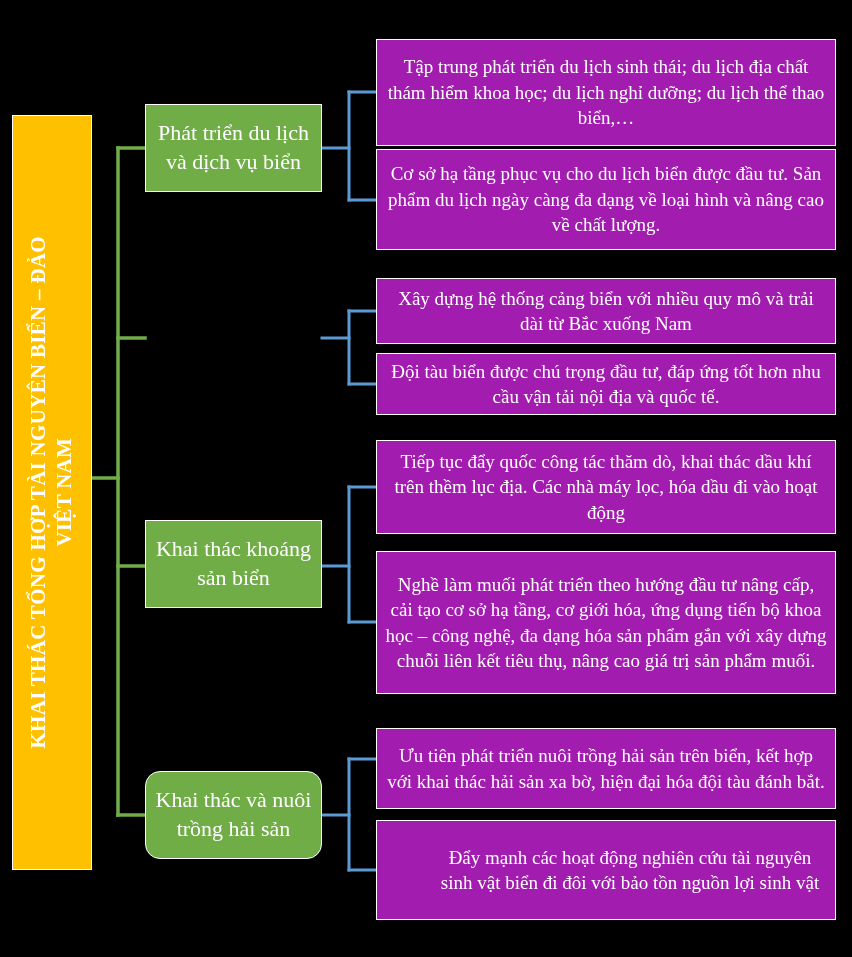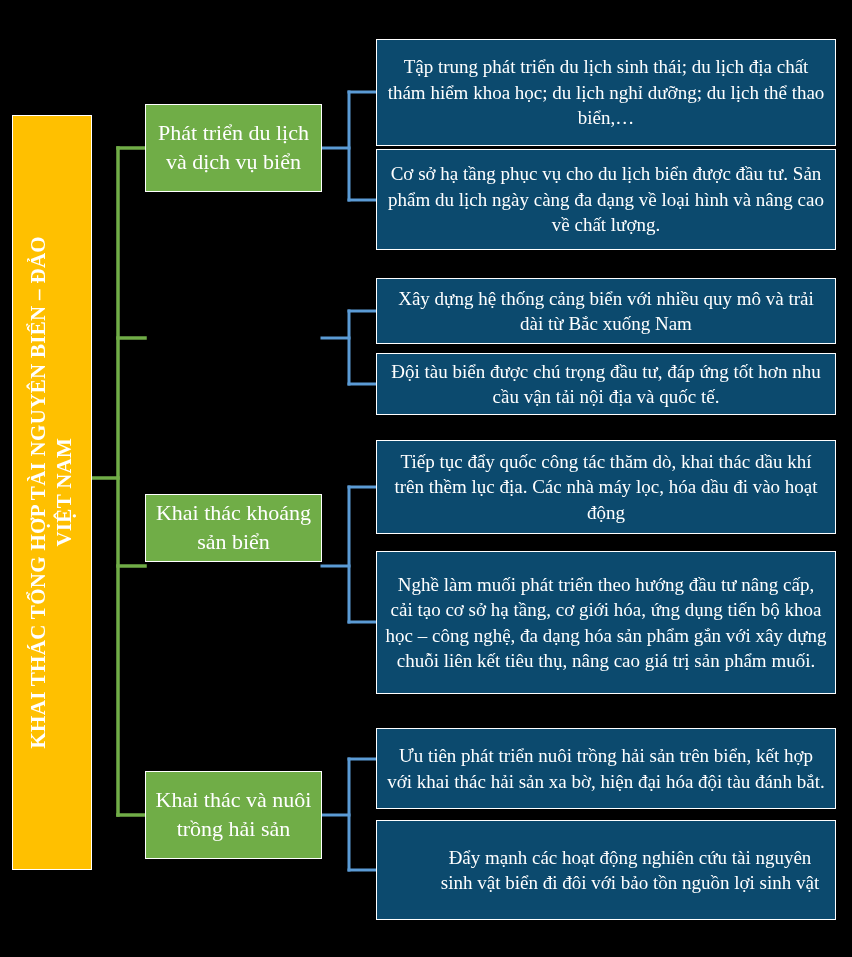--- a/index.html
+++ b/index.html
@@ -64,21 +64,21 @@
     line-height:1.3;
     padding:2px 6px;
     white-space:pre-line;
   }
 
   
   .leaf-box {
     position:absolute;
     left:376px;
     width:460px;
-    background:#0c4a6e;
+    background:#a21caf;
     border:1.5px solid #ffffff;
     display:flex;
     align-items:center;
     justify-content:flex-start;
     text-align:center;
     z-index:3;
   }
   .leaf-text {
     color:#ffffff;
     font-size:19px;
@@ -142,32 +142,32 @@
     <span class="leaf-text">Cơ sở hạ tầng phục vụ cho du lịch biển được đầu tư. Sản phẩm du lịch ngày càng đa dạng về loại hình và nâng cao về chất lượng.</span>
   </div>
 
   <div class="leaf-box" style="top:278px; height:66px;">
     <span class="leaf-text">Xây dựng hệ thống cảng biển với nhiều quy mô và trải dài từ Bắc xuống Nam</span>
   </div>
   <div class="leaf-box" style="top:353px; height:62px;">
     <span class="leaf-text">Đội tàu biển được chú trọng đầu tư, đáp ứng tốt hơn nhu cầu vận tải nội địa và quốc tế.</span>
   </div>
 
-  <div class="branch-box" style="top:494px; height:68px;">
+  <div class="branch-box" style="top:520px; height:88px;">
     <span class="branch-text">Khai thác khoáng
 sản biển</span>
   </div>
   <div class="leaf-box" style="top:440px; height:94px;">
     <span class="leaf-text">Tiếp tục đẩy quốc công tác thăm dò, khai thác dầu khí trên thềm lục địa. Các nhà máy lọc, hóa dầu đi vào hoạt động</span>
   </div>
   <div class="leaf-box" style="top:551px; height:143px;">
     <span class="leaf-text">Nghề làm muối phát triển theo hướng đầu tư nâng cấp, cải tạo cơ sở hạ tầng, cơ giới hóa, ứng dụng tiến bộ khoa học – công nghệ, đa dạng hóa sản phẩm gắn với xây dựng chuỗi liên kết tiêu thụ, nâng cao giá trị sản phẩm muối.</span>
   </div>
 
-  <div class="branch-box" style="top:771px; height:88px;">
+  <div class="branch-box" style="top:771px; height:88px;border-radius:15px;">
     <span class="branch-text">Khai thác và nuôi
 trồng hải sản</span>
   </div>
   <div class="leaf-box" style="top:692px; height:81px;margin-top:36px;">
     <span class="leaf-text">Ưu tiên phát triển nuôi trồng hải sản trên biển, kết hợp với khai thác hải sản xa bờ, hiện đại hóa đội tàu đánh bắt.</span>
   </div>
   <div class="leaf-box" style="top:820px; height:100px;padding-left:48px;">
     <span class="leaf-text">Đẩy mạnh các hoạt động nghiên cứu tài nguyên sinh vật biển đi đôi với bảo tồn nguồn lợi sinh vật</span>
   </div>
 

